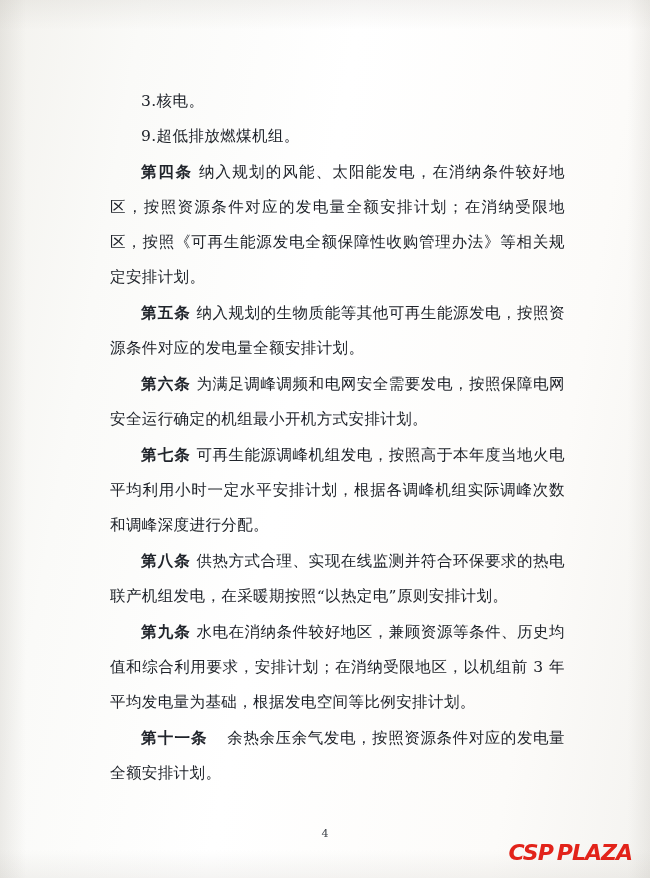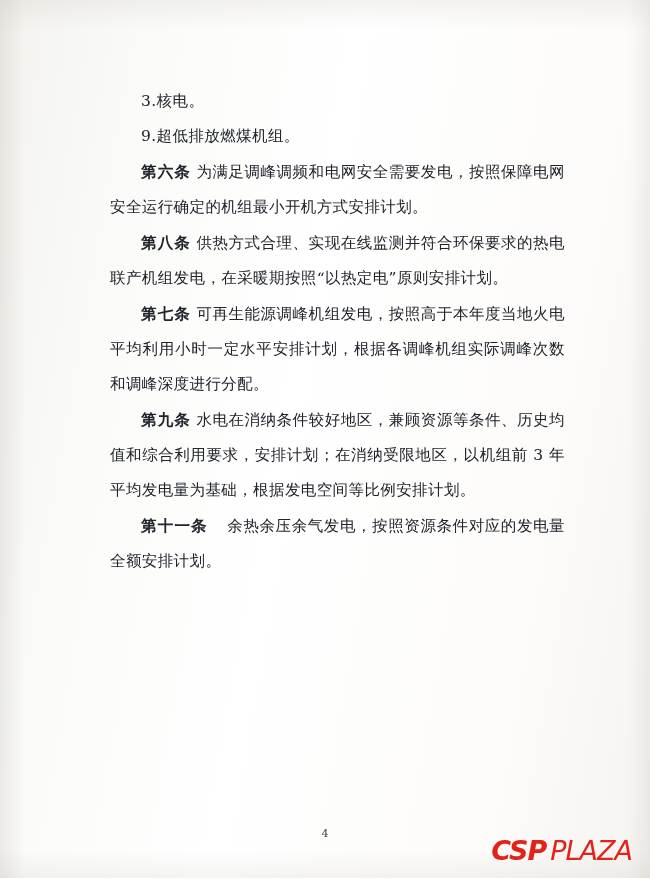--- a/index.html
+++ b/index.html
@@ -67,30 +67,30 @@
   }
   .watermark {
     position: absolute;
     right: 18px;
     bottom: 14px;
     display: flex;
     align-items: baseline;
     font-family: "DejaVu Sans", "Liberation Sans", sans-serif;
     font-weight: bold;
     font-style: italic;
-    font-size: 27px;
+    font-size: 22px;
     letter-spacing: -1px;
     line-height: 1;
   }
   .wm-csp {
     color: #e2231a;
   }
   .wm-plaza {
     color: #e2231a;
-    font-weight: normal;
+    font-weight: bold;
   }
   .wm-sep {
     display: inline-block;
     width: 4px;
   }
 </style>
 </head>
 <body>
 
 <div class="page">
@@ -99,35 +99,43 @@
 
     <p class="para">
       <span>3.核电。</span>
     </p>
 
 
     <p class="para">
       <span>9.超低排放燃煤机组。</span>
     </p>
 
+    <p class="para">
+      <span class="art-label">第四条</span>
+      <span>纳入规划的风能、太阳能发电，在消纳条件较好地区，按照资源条件对应的发电量全额安排计划；在消纳受限地区，按照《可再生能源发电全额保障性收购管理办法》等相关规定安排计划。</span>
+    </p>
 
+    <p class="para">
+      <span class="art-label">第五条</span>
+      <span>纳入规划的生物质能等其他可再生能源发电，按照资源条件对应的发电量全额安排计划。</span>
+    </p>
 
     <p class="para">
       <span class="art-label">第六条</span>
       <span>为满足调峰调频和电网安全需要发电，按照保障电网安全运行确定的机组最小开机方式安排计划。</span>
     </p>
 
     <p class="para">
-      <span class="art-label">第八条</span>
-      <span>供热方式合理、实现在线监测并符合环保要求的热电联产机组发电，在采暖期按照“以热定电”原则安排计划。</span>
+      <span class="art-label">第七条</span>
+      <span>可再生能源调峰机组发电，按照高于本年度当地火电平均利用小时一定水平安排计划，根据各调峰机组实际调峰次数和调峰深度进行分配。</span>
     </p>
 
     <p class="para">
-      <span class="art-label">第七条</span>
-      <span>可再生能源调峰机组发电，按照高于本年度当地火电平均利用小时一定水平安排计划，根据各调峰机组实际调峰次数和调峰深度进行分配。</span>
+      <span class="art-label">第八条</span>
+      <span>供热方式合理、实现在线监测并符合环保要求的热电联产机组发电，在采暖期按照“以热定电”原则安排计划。</span>
     </p>
 
     <p class="para">
       <span class="art-label">第九条</span>
       <span>水电在消纳条件较好地区，兼顾资源等条件、历史均值和综合利用要求，安排计划；在消纳受限地区，以机组前 3 年平均发电量为基础，根据发电空间等比例安排计划。</span>
     </p>
 
 
     <p class="para">
       <span class="art-label wide">第十一条</span>

